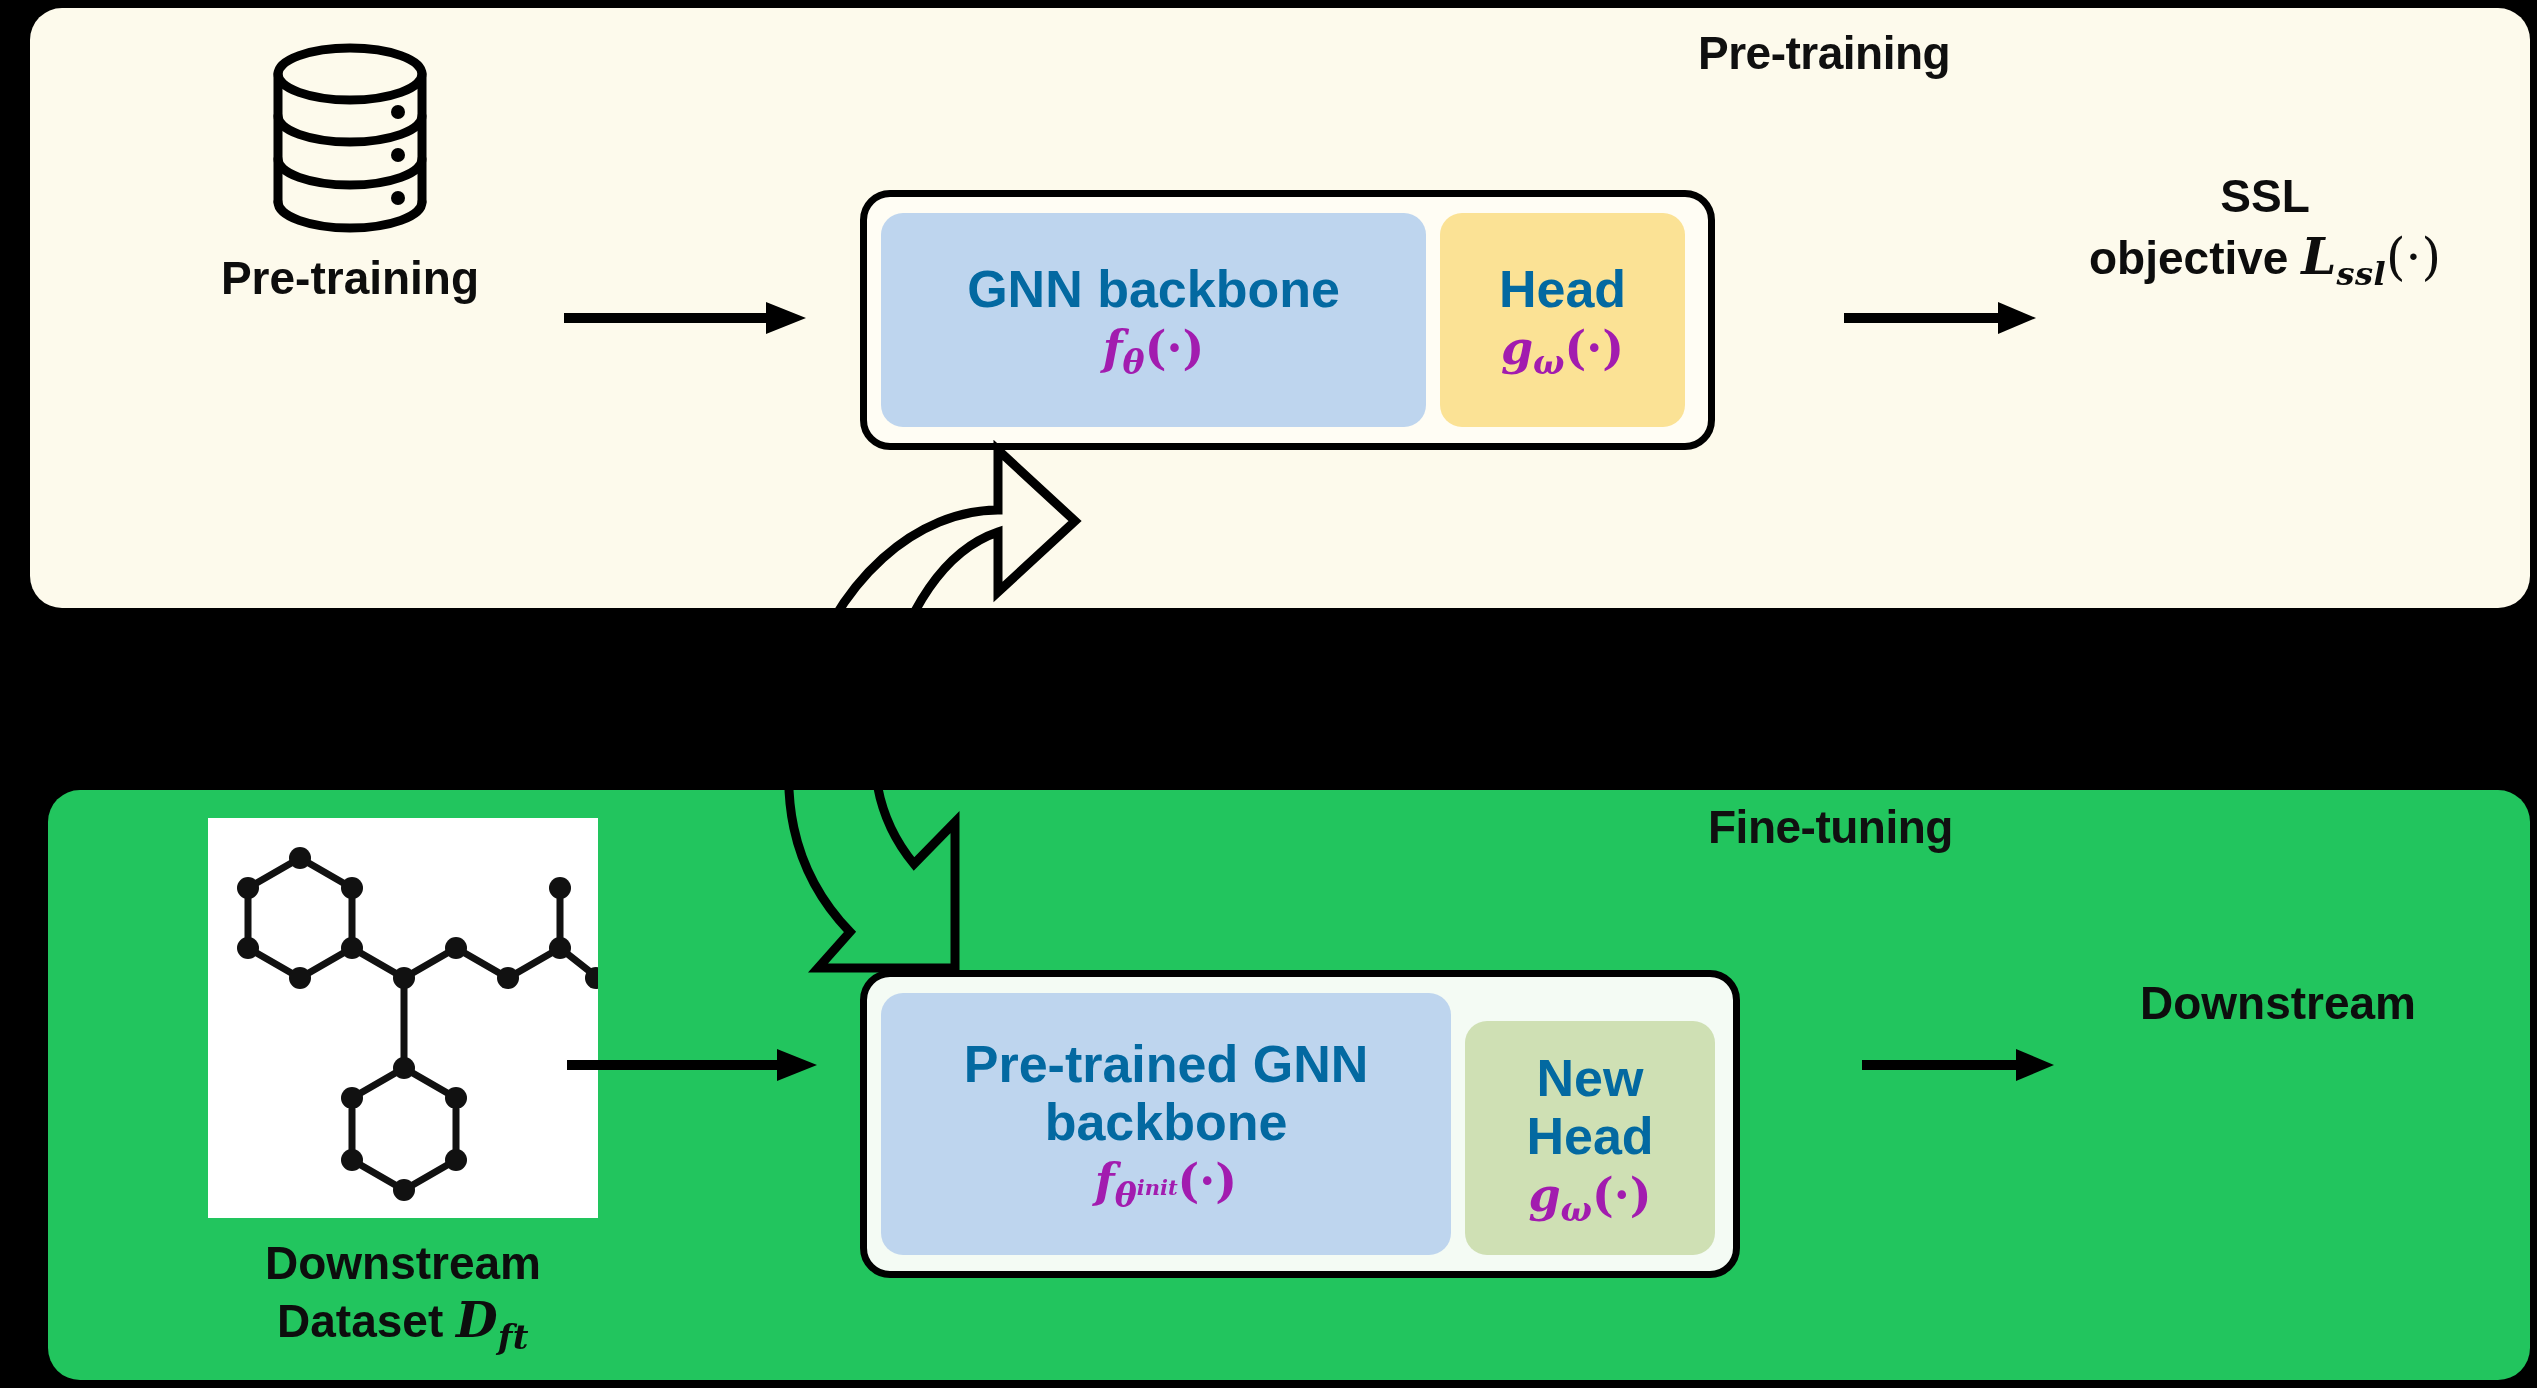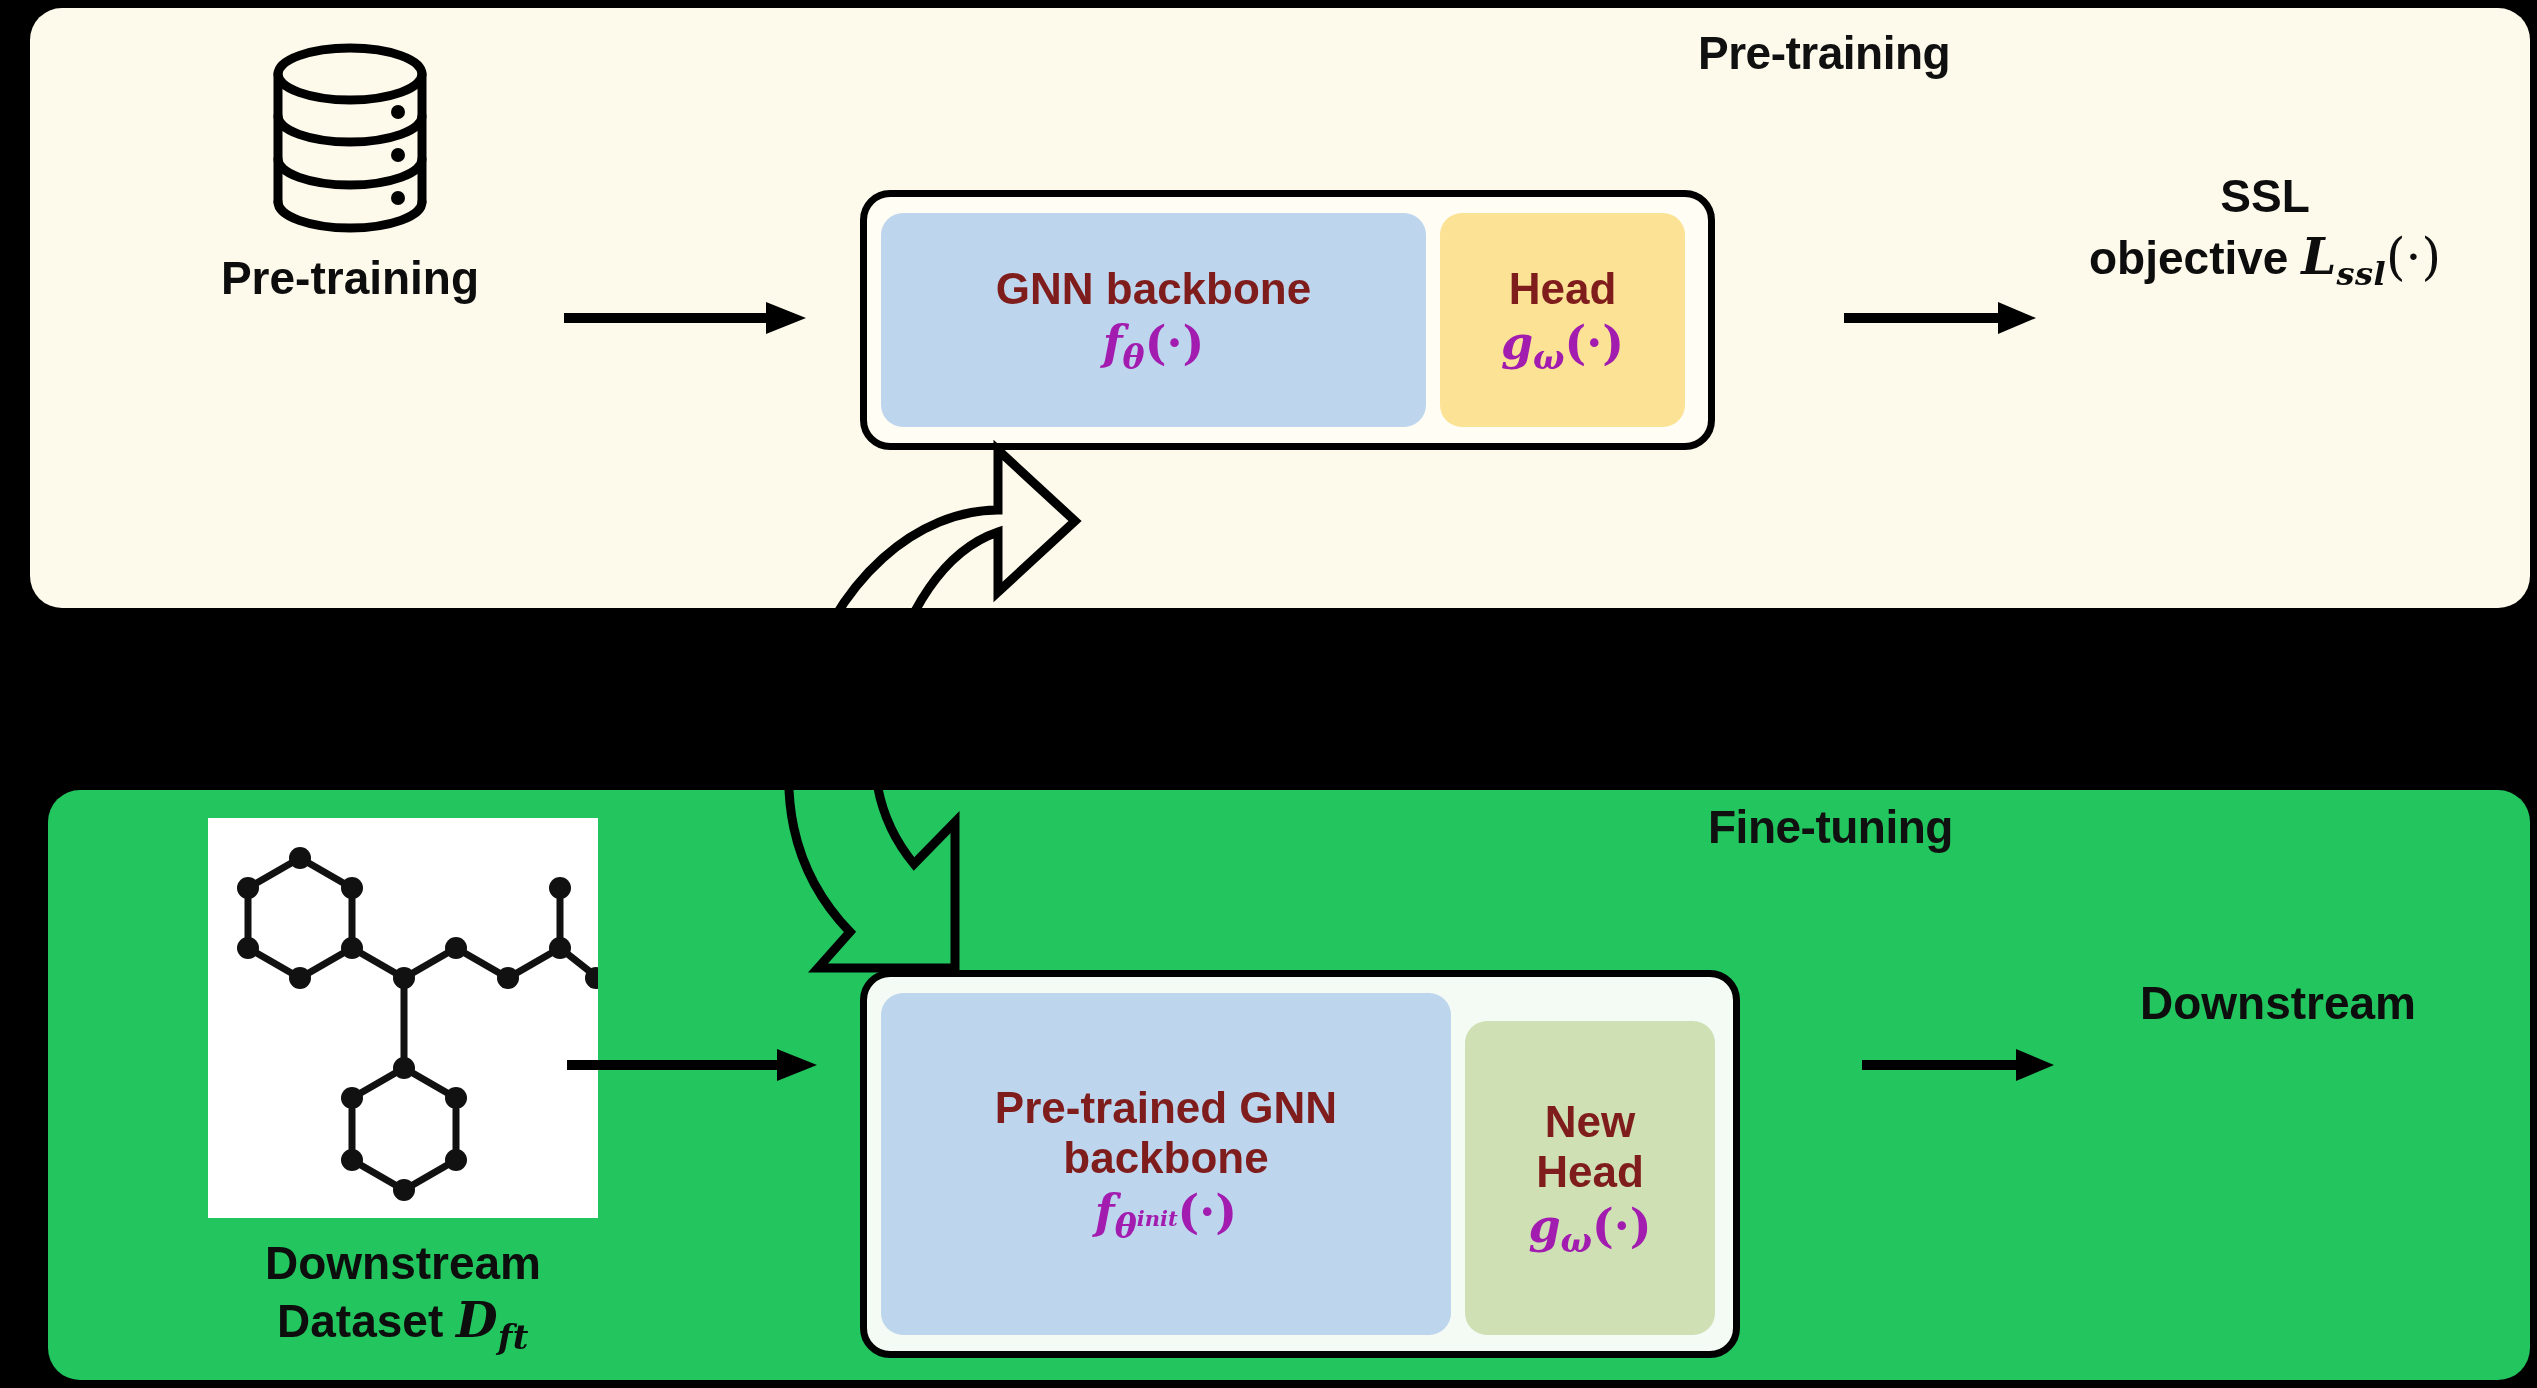--- a/index.html
+++ b/index.html
@@ -17,26 +17,26 @@
   .dataset-block{position:absolute;text-align:center;}
   .dataset-caption{font-size:46px;font-weight:bold;line-height:1.22;color:#0d0d0d;white-space:nowrap;}
   .dataset-caption .mathcal{font-family:"DejaVu Serif",serif;font-style:italic;font-weight:bold;font-size:48px;}
   .dataset-caption .sub{font-family:"DejaVu Serif",serif;font-style:italic;font-weight:bold;font-size:34px;
                         vertical-align:-0.34em;letter-spacing:0.5px;}
 
   
   .model-box{position:absolute;background:#fffdf4;border:7px solid #000;border-radius:30px;
              display:flex;align-items:stretch;box-sizing:border-box;}
   #model-box-pretrain{left:860px;top:190px;width:855px;height:260px;padding:16px 14px;gap:14px;}
-  #model-box-finetune{left:860px;top:970px;width:880px;height:388px;padding:16px 14px;gap:14px;}
+  #model-box-finetune{left:860px;top:970px;width:880px;height:308px;padding:16px 14px;gap:14px;}
   #model-box-finetune{background:#f4fbf4;}
 
   .module{border-radius:22px;display:flex;flex-direction:column;align-items:center;
           justify-content:center;box-sizing:border-box;text-align:center;}
-  .module-title{font-size:44px;font-weight:bold;line-height:1.12;color:#7f1d1d;}
+  .module-title{font-size:52px;font-weight:bold;line-height:1.12;color:#0369a1;}
   .module-formula{font-family:"DejaVu Serif",serif;font-size:46px;font-weight:bold;
                   font-style:italic;line-height:1.05;margin-top:6px;color:#a21caf;white-space:nowrap;}
   .module-formula .sb{font-size:33px;vertical-align:-0.3em;}
   .module-formula .sb .sup{font-size:21px;vertical-align:0.55em;}
   .module-formula .dot{font-style:normal;font-family:"DejaVu Serif",serif;}
 
   .backbone-blue{background:#bed5ee;}
   .head-yellow{background:#fbe295;}
   .head-green{background:#cfe0b4;}
 

